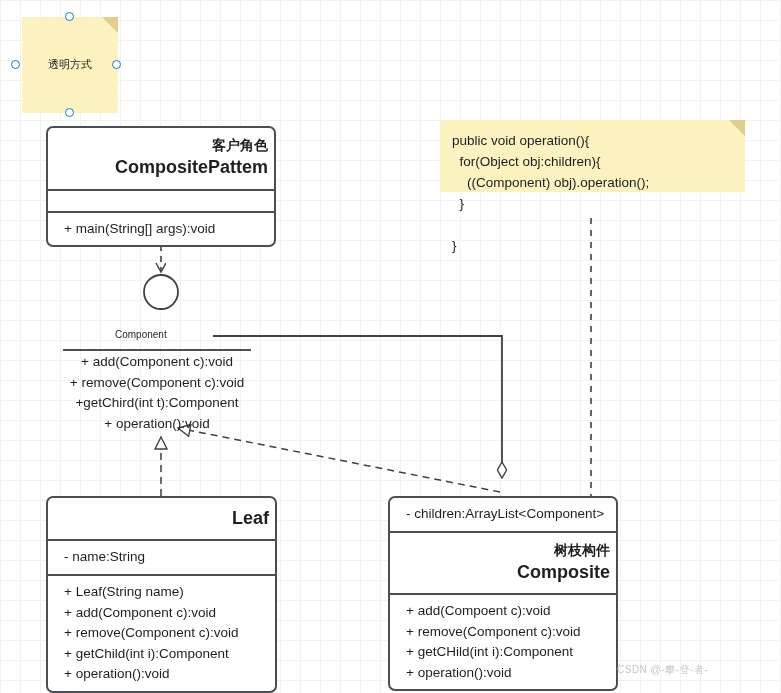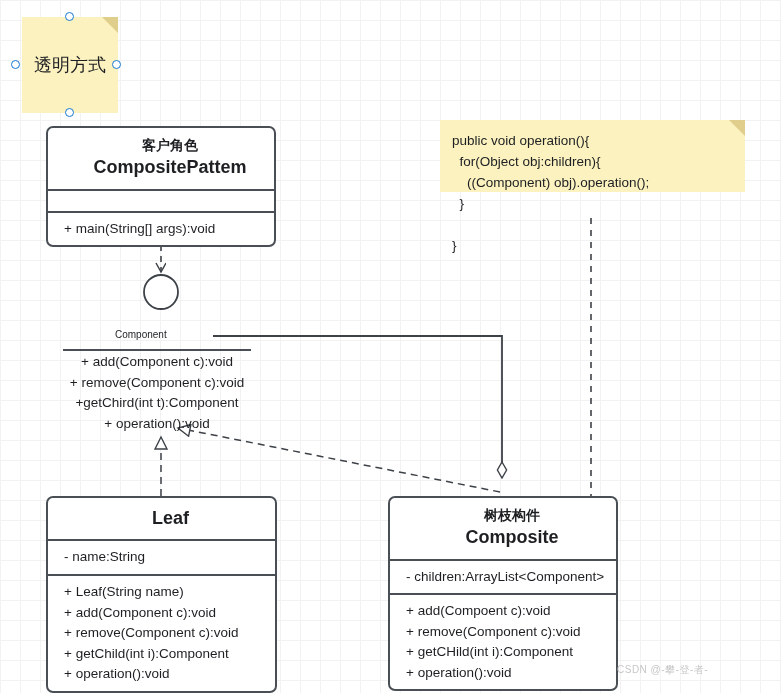--- a/index.html
+++ b/index.html
@@ -43,21 +43,21 @@
     border-radius: 7px;
     overflow: hidden;
   }
   .uml-section {
     padding: 6px 16px;
   }
   .uml-section + .uml-section {
     border-top: 2px solid #4a4f56;
   }
   .uml-title {
-    text-align: center;
+    text-align: right;
     font-weight: bold;
     font-size: 14.5px;
     color: #1d1f22;
     line-height: 1.36;
     padding: 8px 6px 9px 24px;
   }
   .uml-title .cn {
     display: block;
     font-size: 14px;
   }
@@ -98,21 +98,21 @@
     white-space: pre;
   }
   .note-centered .note-body {
     display: flex;
     align-items: center;
     justify-content: center;
     height: 100%;
     padding: 0;
     white-space: normal;
     text-align: center;
-    font-size: 18px;
+    font-size: 11px;
   }
 
   
   .handle {
     position: absolute;
     width: 9px;
     height: 9px;
     border: 1.6px solid #1778d0;
     background: #ffffff;
     border-radius: 50%;
@@ -248,26 +248,26 @@
     <div class="uml-section">
       <div class="uml-row">+ Leaf(String name)</div>
       <div class="uml-row">+ add(Component c):void</div>
       <div class="uml-row">+ remove(Component c):void</div>
       <div class="uml-row">+ getChild(int i):Component</div>
       <div class="uml-row">+ operation():void</div>
     </div>
   </div>
 
   <div class="uml-class" style="left:388px; top:496px; width:230px;">
+    <div class="uml-section">
+      <div class="uml-row">- children:ArrayList&lt;Component&gt;</div>
+    </div>
     <div class="uml-section uml-title">
       <span class="cn">树枝构件</span>
       <span class="en">Composite</span>
-    </div>
-    <div class="uml-section">
-      <div class="uml-row">- children:ArrayList&lt;Component&gt;</div>
     </div>
     <div class="uml-section">
       <div class="uml-row">+ add(Compoent c):void</div>
       <div class="uml-row">+ remove(Component c):void</div>
       <div class="uml-row">+ getCHild(int i):Component</div>
       <div class="uml-row">+ operation():void</div>
     </div>
   </div>
 
   <div class="watermark" style="left:617px; top:663px;">CSDN @-攀-登-者-</div>

